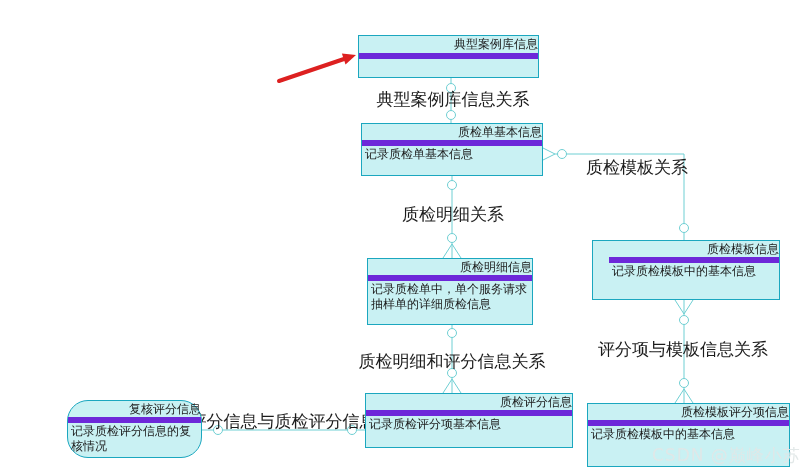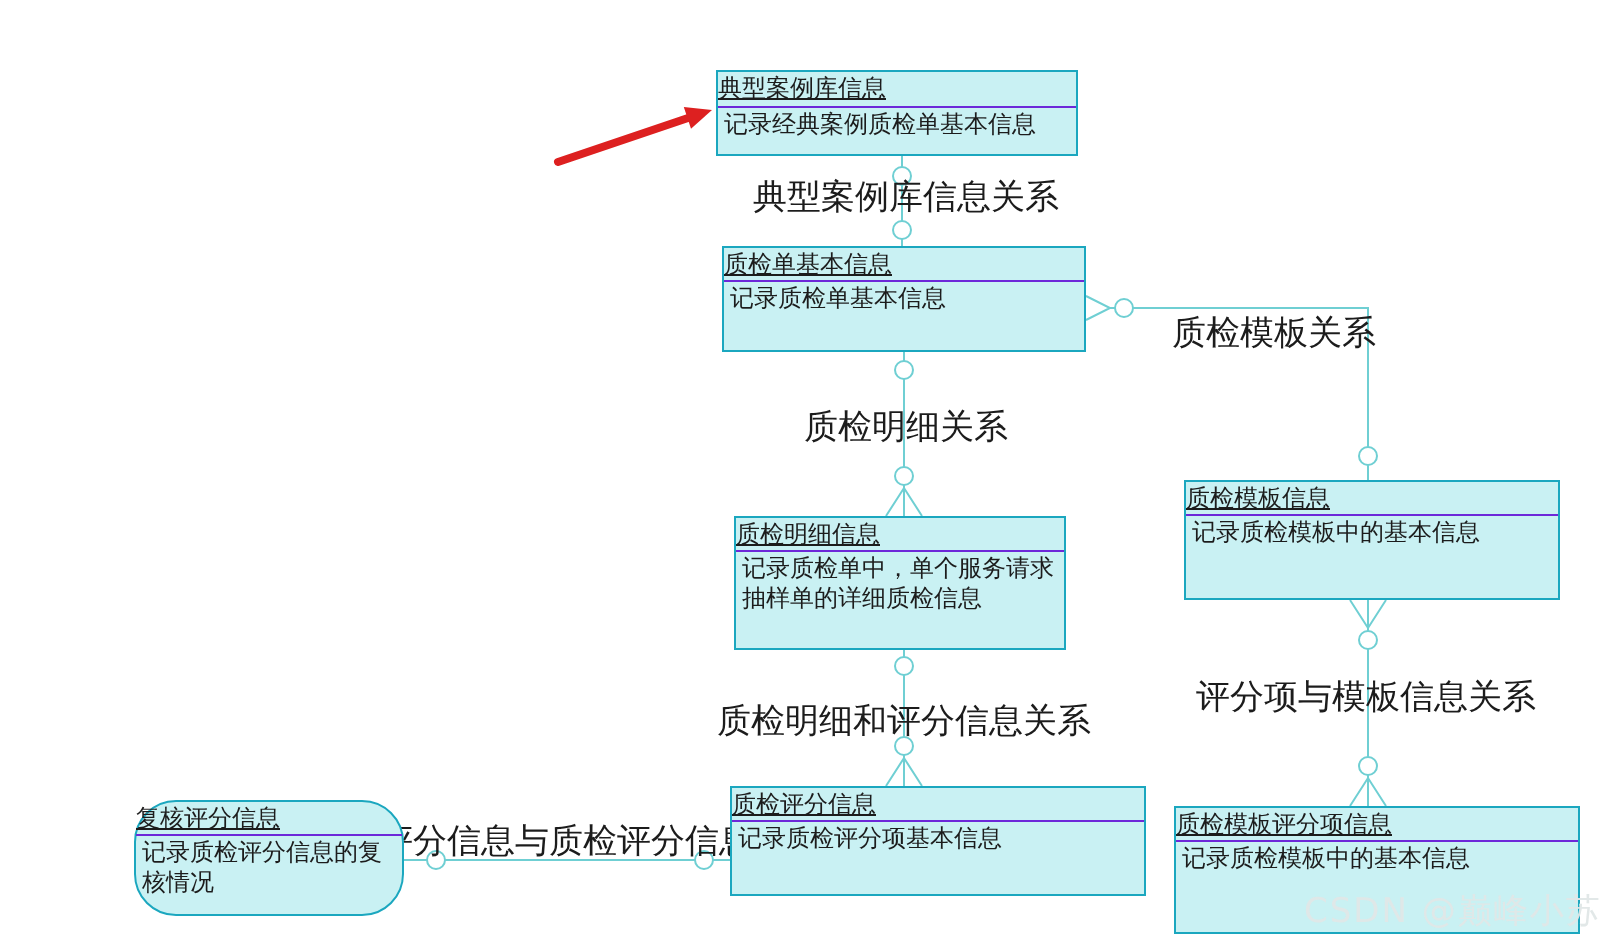--- a/index.html
+++ b/index.html
@@ -26,25 +26,24 @@
     position:absolute;
     background:#c9f1f3;
     border:1px solid #1ba7bf;
     box-sizing:border-box;
     z-index:2;
     font-size:12px;
   }
   .etitle{
     height:16px;
     line-height:16px;
-    text-align:left;
-    border-bottom:1px solid #6d28d9;
+    text-align:right;
+    border-bottom:6px solid #6d28d9;
     overflow:hidden;
     white-space:nowrap;
-    text-decoration:underline;
   }
   .edesc{
     padding:1px 3px 0 3px;
     line-height:15px;
     overflow:hidden;
   }
   .watermark{
     position:absolute;
     left:652px;top:444px;
     font-size:17px;
@@ -92,34 +91,33 @@
 
   <div class="rlabel" style="left:453px;top:93px;">典型案例库信息关系</div>
   <div class="rlabel" style="left:453px;top:208px;">质检明细关系</div>
   <div class="rlabel" style="left:637px;top:161px;">质检模板关系</div>
   <div class="rlabel" style="left:683px;top:343px;text-align:center;">评分项与模板信息关系</div>
   <div class="rlabel" style="left:452px;top:355px;">质检明细和评分信息关系</div>
   <div class="rlabel" style="left:283px;top:415px;">复核评分信息与质检评分信息关系</div>
 
   <div class="entity" style="left:358px;top:35px;width:181px;height:43px;">
     <div class="etitle" style="height:17px;line-height:17px;">典型案例库信息</div>
-    <div class="edesc">记录经典案例质检单基本信息</div>
   </div>
 
   <div class="entity" style="left:367px;top:258px;width:166px;height:67px;">
     <div class="etitle">质检明细信息</div>
     <div class="edesc">记录质检单中，单个服务请求抽样单的详细质检信息</div>
   </div>
 
   <div class="entity" style="left:361px;top:123px;width:182px;height:53px;">
     <div class="etitle">质检单基本信息</div>
     <div class="edesc">记录质检单基本信息</div>
   </div>
 
-  <div class="entity" style="left:592px;top:240px;width:188px;height:60px;">
+  <div class="entity" style="left:592px;top:240px;width:188px;height:60px;padding-left:16px;">
     <div class="etitle">质检模板信息</div>
     <div class="edesc">记录质检模板中的基本信息</div>
   </div>
 
   <div class="entity" style="left:365px;top:393px;width:208px;height:55px;">
     <div class="etitle">质检评分信息</div>
     <div class="edesc">记录质检评分项基本信息</div>
   </div>
 
   <div class="entity" style="left:67px;top:400px;width:135px;height:58px;border-radius:21px;">

